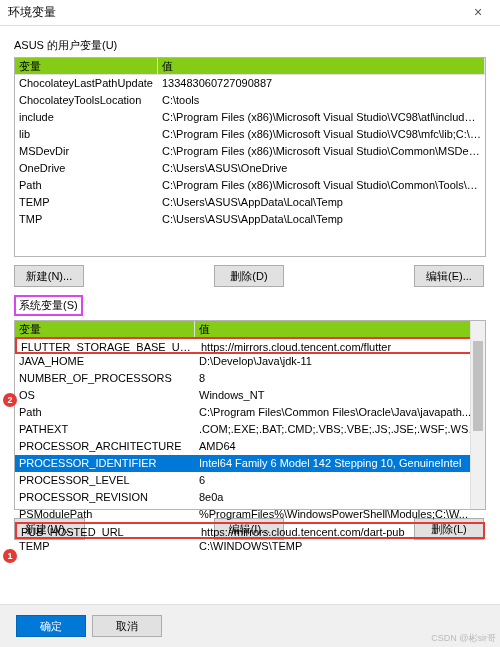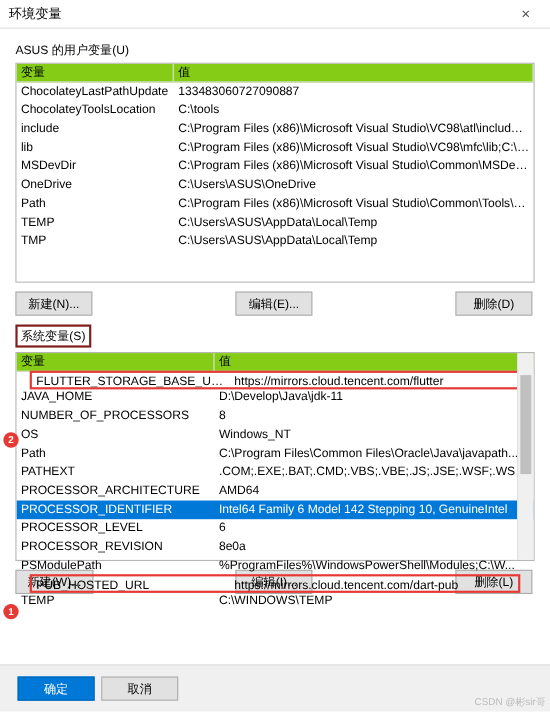--- a/index.html
+++ b/index.html
@@ -2,32 +2,32 @@
 <html><head>
 <meta charset="utf-8">
 <style>
 *{margin:0;padding:0;box-sizing:border-box;font-family:"Microsoft YaHei","Segoe UI",sans-serif;font-size:11px}
 body{background:#fff;width:500px;height:647px;overflow:hidden;position:relative}
 .titlebar{display:flex;align-items:center;height:26px;padding:0 8px;border-bottom:1px solid #ddd;justify-content:space-between}
 .title{font-size:12px}
 .close{width:28px;height:20px;text-align:center;line-height:18px;font-size:14px;color:#555;cursor:pointer}
 .content{padding:8px 14px 10px 14px}
 .section-label{font-size:11px;margin:4px 0 4px 0;display:inline-block}
-.section-label.boxed{border:2px solid #7f1d1d;padding:1px 3px;margin-top:6px}
+.section-label.boxed{border:2px solid #d946ef;padding:1px 3px;margin-top:6px}
 .grid-wrap{border:1px solid #b5b5b5;position:relative;background:#fff}
 .grid{overflow:hidden}
 .grid-row{display:flex;height:17px;line-height:17px;white-space:nowrap}
 .grid-row span{overflow:hidden;text-overflow:ellipsis;padding:0 4px}
 .col-var{width:143px;flex:0 0 143px}
 .col-val{flex:1}
 .sys .col-var{width:180px;flex:0 0 180px}
 .header-row{background:#84cc16;border-bottom:1px solid #e0e0e0}
 .header-row span{border-right:1px solid #e0e0e0}
 .sel{background:#0078d7;color:#fff}
-.hl{border:2px solid #e53935;margin:-1px 12px}
+.hl{border:2px solid #e53935;margin:-1px 0}
 .buttons{display:flex;justify-content:space-between;gap:6px;padding:8px 2px 2px 0}
 .btn{min-width:70px;height:22px;border:1px solid #adadad;background:#e1e1e1;font-size:11px;cursor:pointer;padding:0 10px}
 .btn.primary{background:#0078d7;border-color:#0067b8;color:#fff}
 .bottom{position:absolute;bottom:0;left:0;right:0;border-top:1px solid #ddd;padding:10px 16px;display:flex;justify-content:flex-start;gap:6px;background:#f0f0f0}
 .marker{position:absolute;width:14px;height:14px;border-radius:50%;background:#e53935;color:#fff;font-size:9px;font-weight:bold;text-align:center;line-height:14px;z-index:10}
 .m1{left:3px;top:549px}
 .m2{left:3px;top:393px}
 .scrollbar{position:absolute;right:0;top:0;bottom:0;width:15px;background:#f0f0f0;border-left:1px solid #e0e0e0}
 .thumb{position:absolute;left:2px;right:2px;background:#c0c0c0}
 .watermark{position:absolute;right:4px;bottom:2px;font-size:9px;color:#bbb}
@@ -87,22 +87,22 @@
           <div class="grid-row">
             <span class="col-var">TMP</span>
             <span class="col-val">C:\Users\ASUS\AppData\Local\Temp</span>
           </div>
         </div>
     </div>
   </div>
 
   <div class="buttons">
     <button class="btn">新建(N)...</button>
+    <button class="btn">删除(D)</button>
     <button class="btn">编辑(E)...</button>
-    <button class="btn">删除(D)</button>
   </div>
 
   <div class="section-label boxed">系统变量(S)</div>
 
   <div class="grid-wrap grid-sys sys">
     <div class="scrollbar">
         <div class="thumb" style="top:20px;height:90px"></div>
       </div>
     <div class="grid">
       <div class="grid-row header-row">

